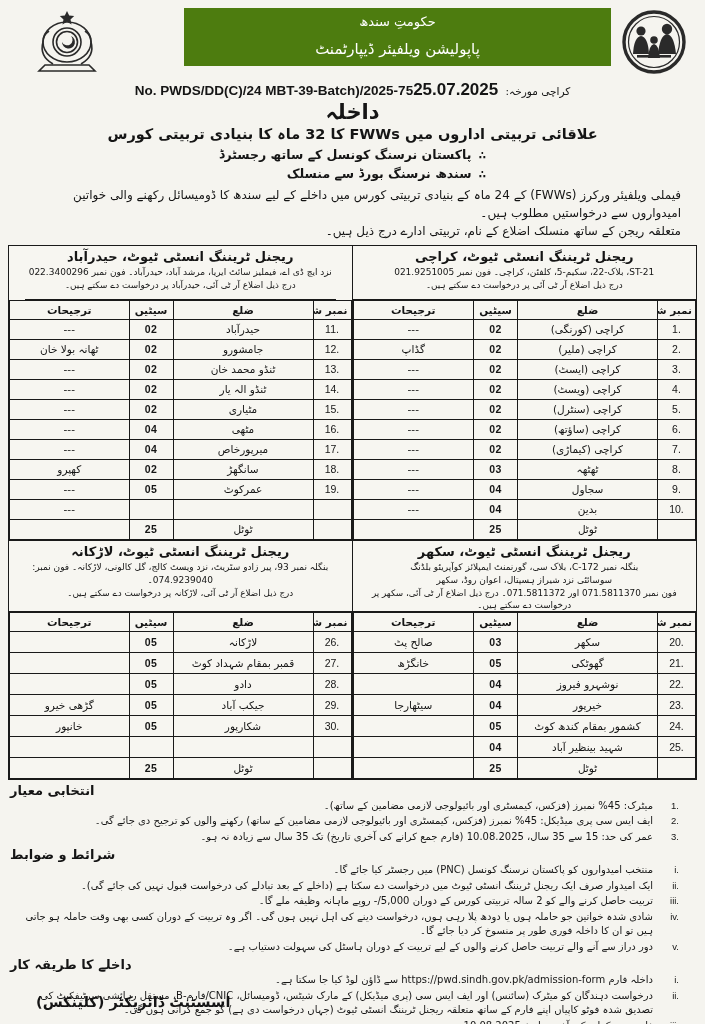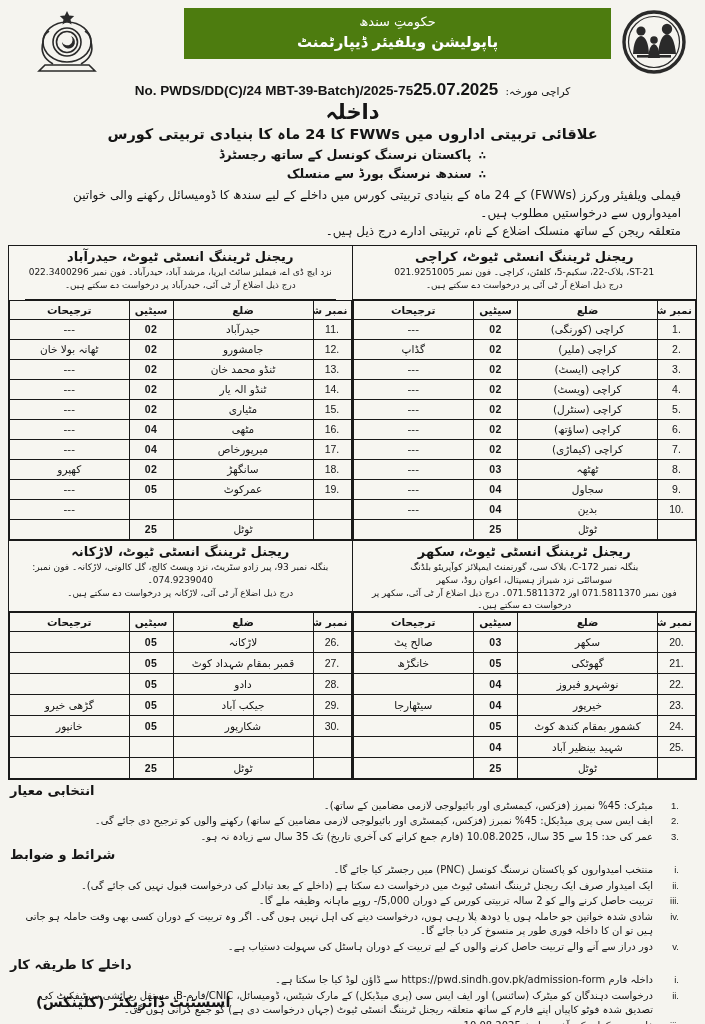--- a/index.html
+++ b/index.html
@@ -3,21 +3,21 @@
 <meta charset="utf-8">
 <style>
   html,body{margin:0;padding:0;background:#d8d6d0;}
   .page{width:705px;height:1024px;background:#f5f4ef;position:relative;box-sizing:border-box;
         padding:6px 8px 0;font-family:"DejaVu Sans",sans-serif;color:#151515;overflow:hidden;}
   
   .hdr{display:flex;align-items:flex-start;}
   .logo-left{width:118px;flex:none;display:flex;justify-content:center;padding-top:3px;}
   .bar{flex:1;background:#4d7c0f;color:#fff;text-align:center;padding:6px 8px 8px;margin:2px 0 0 58px;}
   .bar-l1{font-size:13px;letter-spacing:1px;}
-  .bar-l2{font-size:15px;font-weight:bold;margin-top:4px;}
+  .bar-l2{font-size:15px;font-weight:normal;margin-top:11px;}
   .logo-right{width:86px;flex:none;display:flex;justify-content:center;padding-top:3px;}
   .ref-row{display:flex;justify-content:center;align-items:baseline;margin-top:3px;}
   .ref-no{font-family:"Liberation Sans",sans-serif;font-weight:bold;font-size:13.5px;}
   .date-wrap{direction:rtl;font-size:10.5px;}
   .date-val{font-family:"Liberation Sans",sans-serif;font-weight:bold;font-size:17px;margin-right:4px;}
   .title{text-align:center;font-weight:bold;font-size:21px;line-height:1.1;margin-top:1px;}
   .subtitle{text-align:center;font-weight:bold;font-size:14.5px;margin:2px 0 3px;direction:rtl;}
   .bullets{width:max-content;margin:0 auto 2px;direction:rtl;}
   .bullet{font-weight:bold;font-size:12.5px;line-height:1.55;text-align:right;}
   .bullet .sym{margin-left:7px;font-size:11px;}
@@ -98,21 +98,21 @@
 
   <div class="ref-row">
     <span class="ref-no">No. PWDS/DD(C)/24 MBT-39-Batch)/2025-75</span>
     <span class="date-wrap">
       <span>کراچی مورخہ:</span>
       <span class="date-val">25.07.2025</span>
     </span>
   </div>
 
   <div class="title">داخلہ</div>
-  <div class="subtitle">علاقائی تربیتی اداروں میں FWWs کا 24 ماہ کا بنیادی تربیتی کورس</div>
+  <div class="subtitle">علاقائی تربیتی اداروں میں FWWs کا 32 ماہ کا بنیادی تربیتی کورس</div>
 
   <div class="bullets">
     <div class="bullet">
       <span class="sym">∴</span><span>پاکستان نرسنگ کونسل کے ساتھ رجسٹرڈ</span>
     </div>
     <div class="bullet">
       <span class="sym">∴</span><span>سندھ نرسنگ بورڈ سے منسلک</span>
     </div>
   </div>
 

